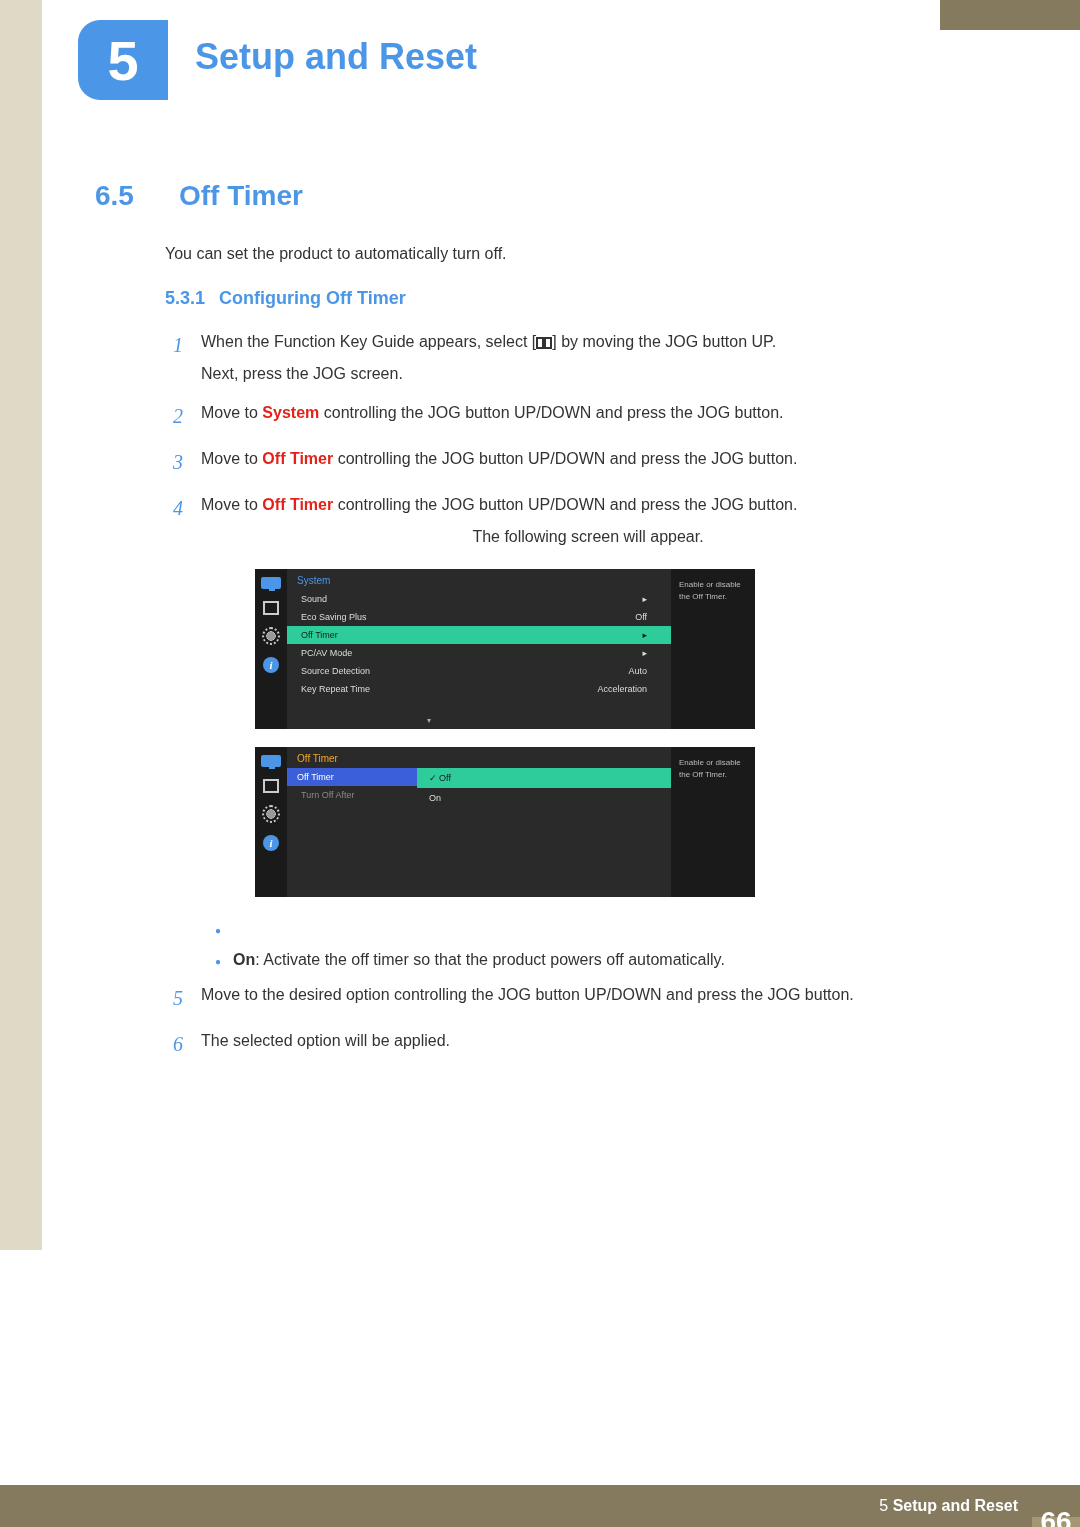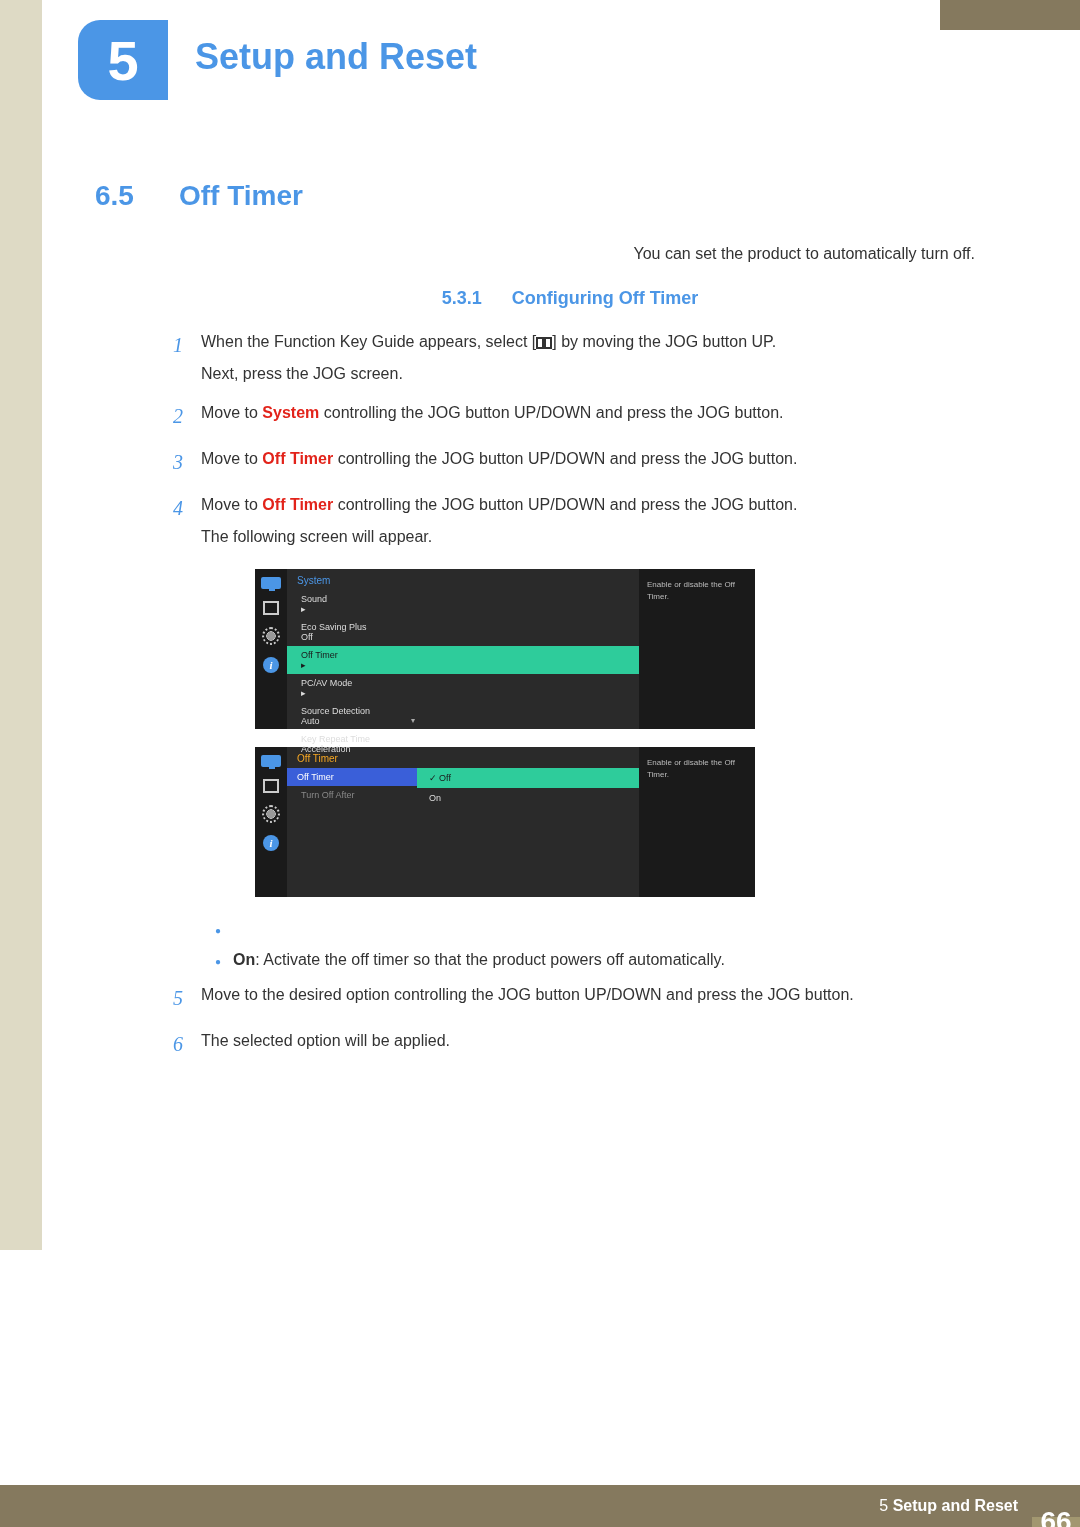--- a/index.html
+++ b/index.html
@@ -51,26 +51,26 @@
   }
   .content {
     position: absolute;
     left: 95px;
     top: 180px;
     width: 880px;
   }
   .sec-row { display: flex; gap: 28px; margin-bottom: 30px; }
   .sec-num { color: #4b96e6; font-size: 28px; font-weight: bold; min-width: 56px; }
   .sec-title { color: #4b96e6; font-size: 28px; font-weight: bold; }
-  .body-text { font-size: 16px; color: #333; margin-left: 70px; margin-bottom: 22px; line-height: 1.5; text-align: right; }
+  .body-text { font-size: 16px; color: #333; margin-left: 70px; margin-bottom: 22px; line-height: 1.5; }
   .note-row { display: flex; gap: 15px; margin-left: 70px; margin-bottom: 30px; align-items: flex-start; }
   .note-icon { width: 22px; height: 22px; background: #2a7dc9; position: relative; flex-shrink: 0; }
   .note-icon::after { content: ""; position: absolute; right: 2px; bottom: 2px; width: 10px; height: 10px; background: #fff; clip-path: polygon(0 100%, 100% 0, 100% 100%); opacity: 0.4; }
   .note-icon::before { content: "✎"; position: absolute; color: #fff; font-size: 14px; left: 3px; top: 0; }
-  .subsec-row { display: flex; gap: 20px; margin-left: 70px; margin-bottom: 20px; justify-content: center; }
+  .subsec-row { display: flex; gap: 4px; margin-left: 70px; margin-bottom: 20px; }
   .subsec-num { color: #4b96e6; font-size: 18px; font-weight: bold; min-width: 50px; }
   .subsec-title { color: #4b96e6; font-size: 18px; font-weight: bold; }
   .step-row { display: flex; gap: 18px; margin-left: 70px; margin-bottom: 14px; font-size: 16px; line-height: 1.6; }
   .step-num { color: #4b96e6; font-style: italic; font-size: 20px; min-width: 18px; text-align: right; font-family: Georgia, serif; }
   .step-text { flex: 1; }
   .kw { color: #e2231a; font-weight: bold; }
   .menu-icon-inline { display: inline-block; border: 2px solid #333; width: 16px; height: 12px; vertical-align: middle; position: relative; }
   .menu-icon-inline::before, .menu-icon-inline::after { content: ""; position: absolute; top: 0; bottom: 0; width: 2px; background: #333; }
   .menu-icon-inline::before { left: 4px; }
   .menu-icon-inline::after { right: 4px; }
@@ -80,25 +80,25 @@
   .osd-icons { width: 32px; background: #1a1a1a; display: flex; flex-direction: column; align-items: center; padding-top: 8px; gap: 12px; }
   .oi { width: 20px; height: 16px; display: block; }
   .oi-mon { border: 2px solid #4b96e6; border-radius: 2px; position: relative; background: #4b96e6; height: 12px; }
   .oi-mon::after { content: ""; position: absolute; bottom: -4px; left: 6px; width: 6px; height: 3px; background: #4b96e6; }
   .oi-size { border: 2px solid #ccc; width: 16px; height: 14px; position: relative; }
   .oi-gear { width: 18px; height: 18px; border-radius: 50%; background: radial-gradient(circle, #999 40%, #ccc 45%, transparent 50%); border: 2px dotted #ccc; }
   .oi-info { width: 16px; height: 16px; border-radius: 50%; background: #4b96e6; color: #fff; text-align: center; font-weight: bold; font-size: 11px; line-height: 16px; font-style: italic; font-family: Georgia; }
   .osd-main { flex: 1; position: relative; }
   .osd-header { color: #4b96e6; padding: 6px 10px 4px; font-size: 10px; }
   .osd-header.orange { color: #f5a623; }
-  .osd-item { display: flex; justify-content: space-between; padding: 4px 24px 4px 14px; font-size: 9px; color: #ddd; flex-direction: column; }
+  .osd-item { display: flex; justify-content: space-between; padding: 4px 24px 4px 14px; font-size: 9px; color: #ddd; }
   .osd-item.sel { background: #2ecc9b; color: #1a1a1a; }
   .osd-arrow::after { content: "▸"; font-size: 9px; }
   .osd-down { text-align: center; font-size: 8px; color: #aaa; padding-bottom: 2px; position: absolute; left: 0; right: 100px; bottom: 2px; }
-  .osd-desc { width: 116px; background: #1a1a1a; padding: 10px 8px; font-size: 8px; color: #bbb; line-height: 1.4; }
+  .osd-desc { width: 84px; background: #1a1a1a; padding: 10px 8px; font-size: 8px; color: #bbb; line-height: 1.4; }
   .osd2-body { display: flex; }
   .osd2-left { width: 130px; }
   .osd2-right { flex: 1; }
   .osd2-item-sel { background: #3a5fd9; color: #fff; padding: 4px 10px; font-size: 9px; }
   .osd2-opt { padding: 5px 12px; font-size: 9px; color: #ddd; }
   .osd2-opt.sel { background: #2ecc9b; color: #1a1a1a; }
   .osd2-opt.sel::before { content: "✓ "; }
 
   .bullet-row { display: flex; gap: 12px; margin-left: 120px; margin-bottom: 10px; font-size: 16px; line-height: 1.5; }
   .bullet-dot { color: #4b96e6; font-size: 10px; margin-top: 6px; }
@@ -173,21 +173,21 @@
 
   <div class="step-row">
     <div class="step-num">3</div>
     <div class="step-text"><span>Move to </span><span class="kw">Off Timer</span><span> controlling the JOG button UP/DOWN and press the JOG button.</span></div>
   </div>
 
   <div class="step-row">
     <div class="step-num">4</div>
     <div class="step-text">
       <span>Move to </span><span class="kw">Off Timer</span><span> controlling the JOG button UP/DOWN and press the JOG button.</span>
-      <div style="margin-top:6px;">The following screen will appear.</div>
+      <div style="margin-top:6px;text-align:center;">The following screen will appear.</div>
     </div>
   </div>
 
   <div class="osd-wrap">
 
     <div class="osd" style="height:160px;">
       <div class="osd-icons">
         <span class="oi oi-mon"></span>
         <span class="oi oi-size"></span>
         <span class="oi oi-gear"></span>

